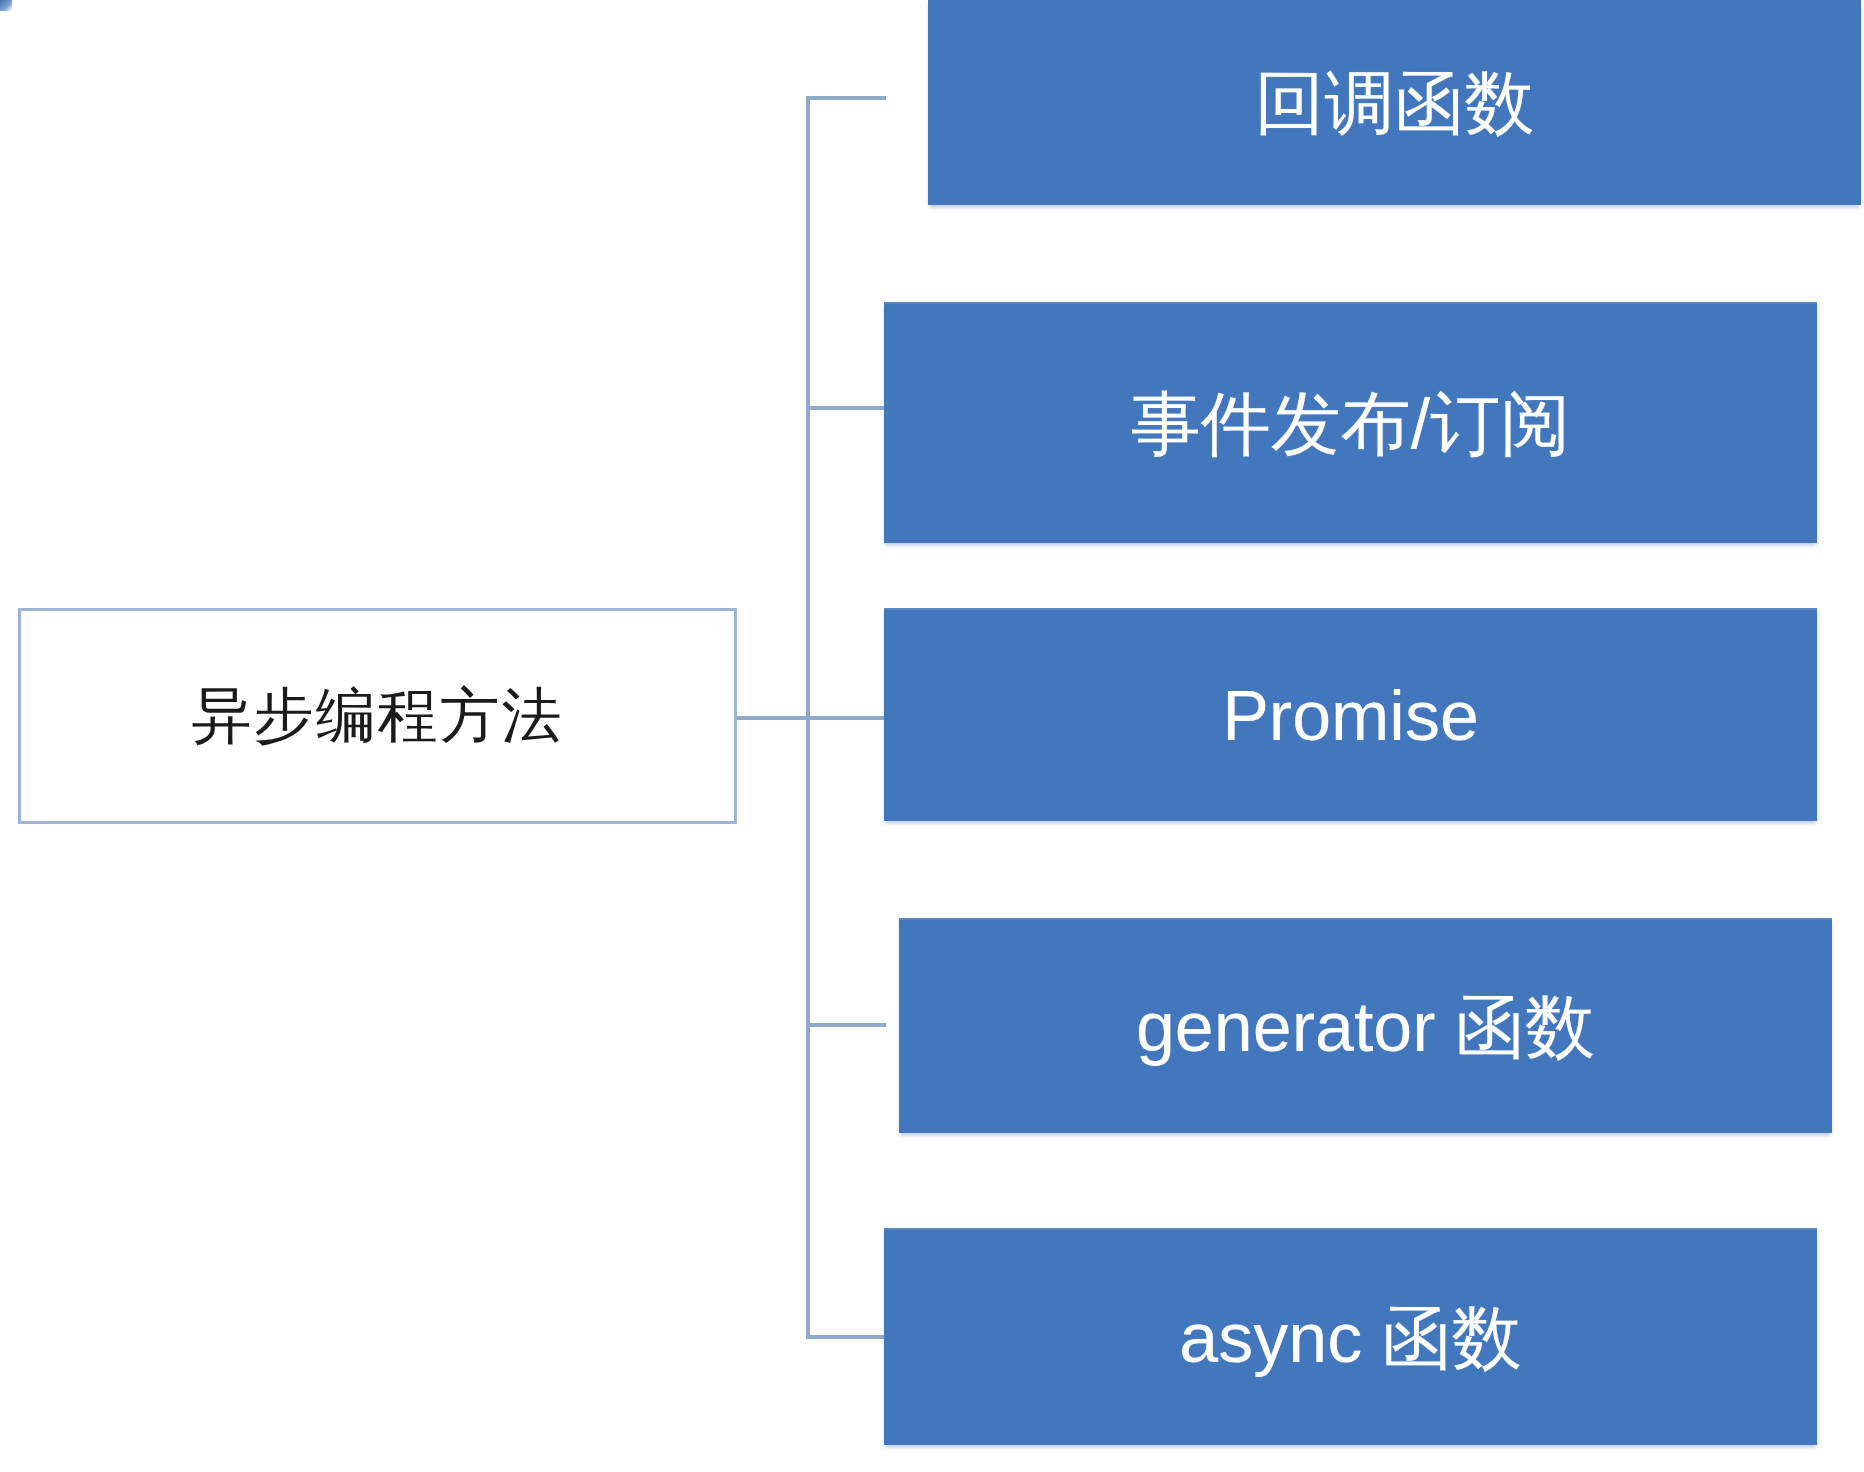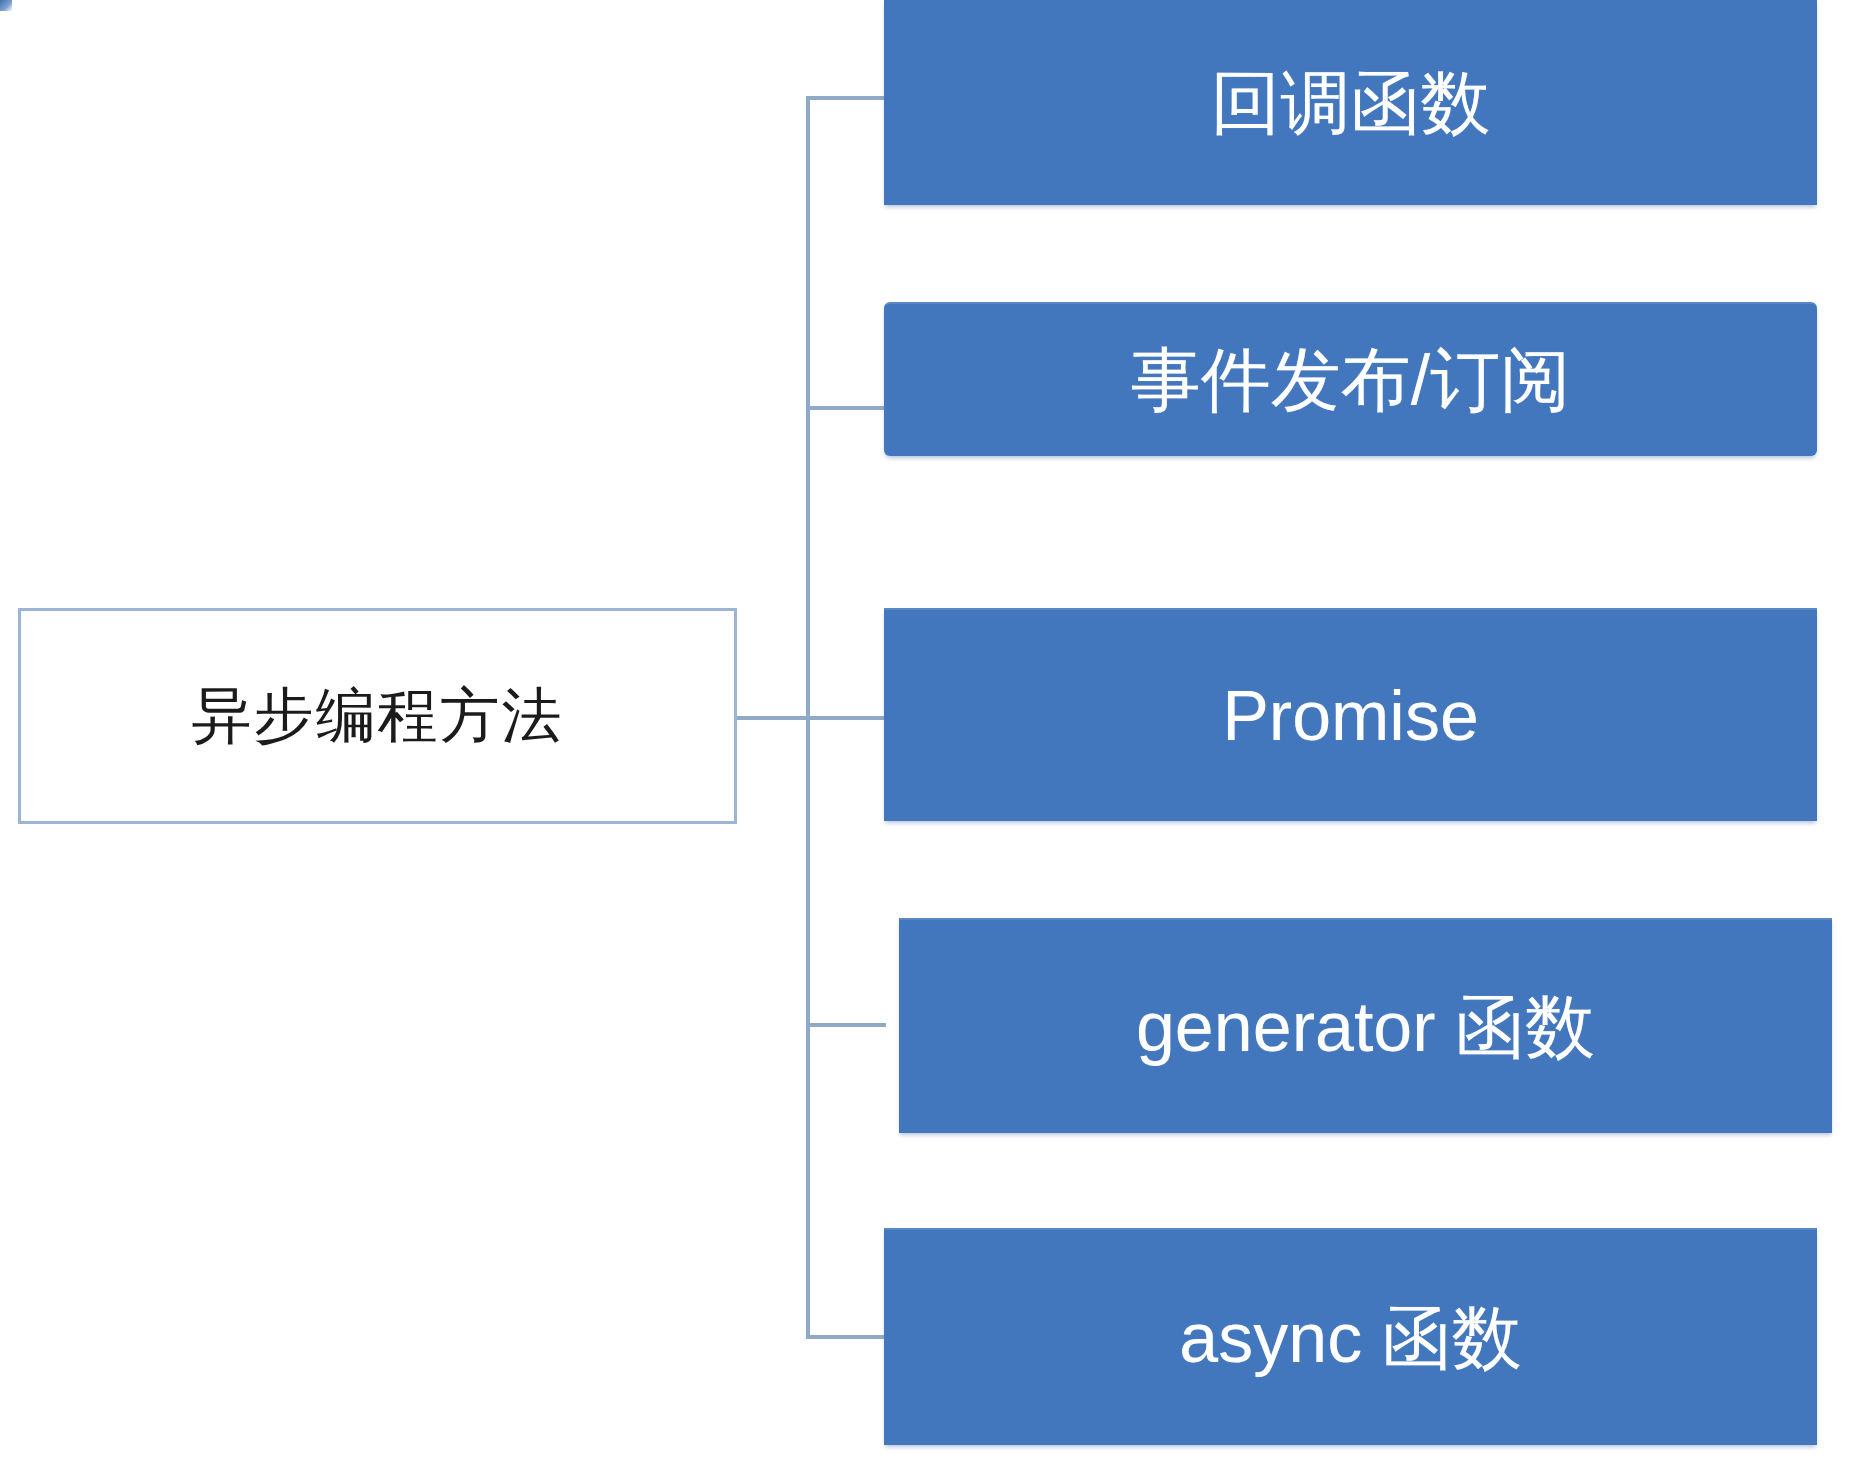--- a/index.html
+++ b/index.html
@@ -74,22 +74,22 @@
     box-shadow: 0 3px 4px -1px rgba(120,150,190,0.55);
   }
   .leaf-label {
     font-size: 70px;
     line-height: 1;
     color: #ffffff;
     white-space: nowrap;
     text-shadow: 0 0 1px rgba(255,255,255,0.35);
   }
 
-  .leaf-0 { top: 0px;    height: 205px; border-top: none; }
-  .leaf-1 { top: 302px;  height: 154px; border-radius: 6px; }
+  .leaf-0 { top: 0px;    height: 205px; border-top: none; margin-left: 44px; }
+  .leaf-1 { top: 302px;  height: 241px; }
   .leaf-2 { top: 608px;  height: 213px; }
   .leaf-3 { top: 918px;  height: 215px; margin-left: 15px; }
   .leaf-4 { top: 1228px; height: 217px; }
 </style>
 </head>
 <body>
 
 <div id="canvas">
 
   <div class="corner-artifact"></div>

